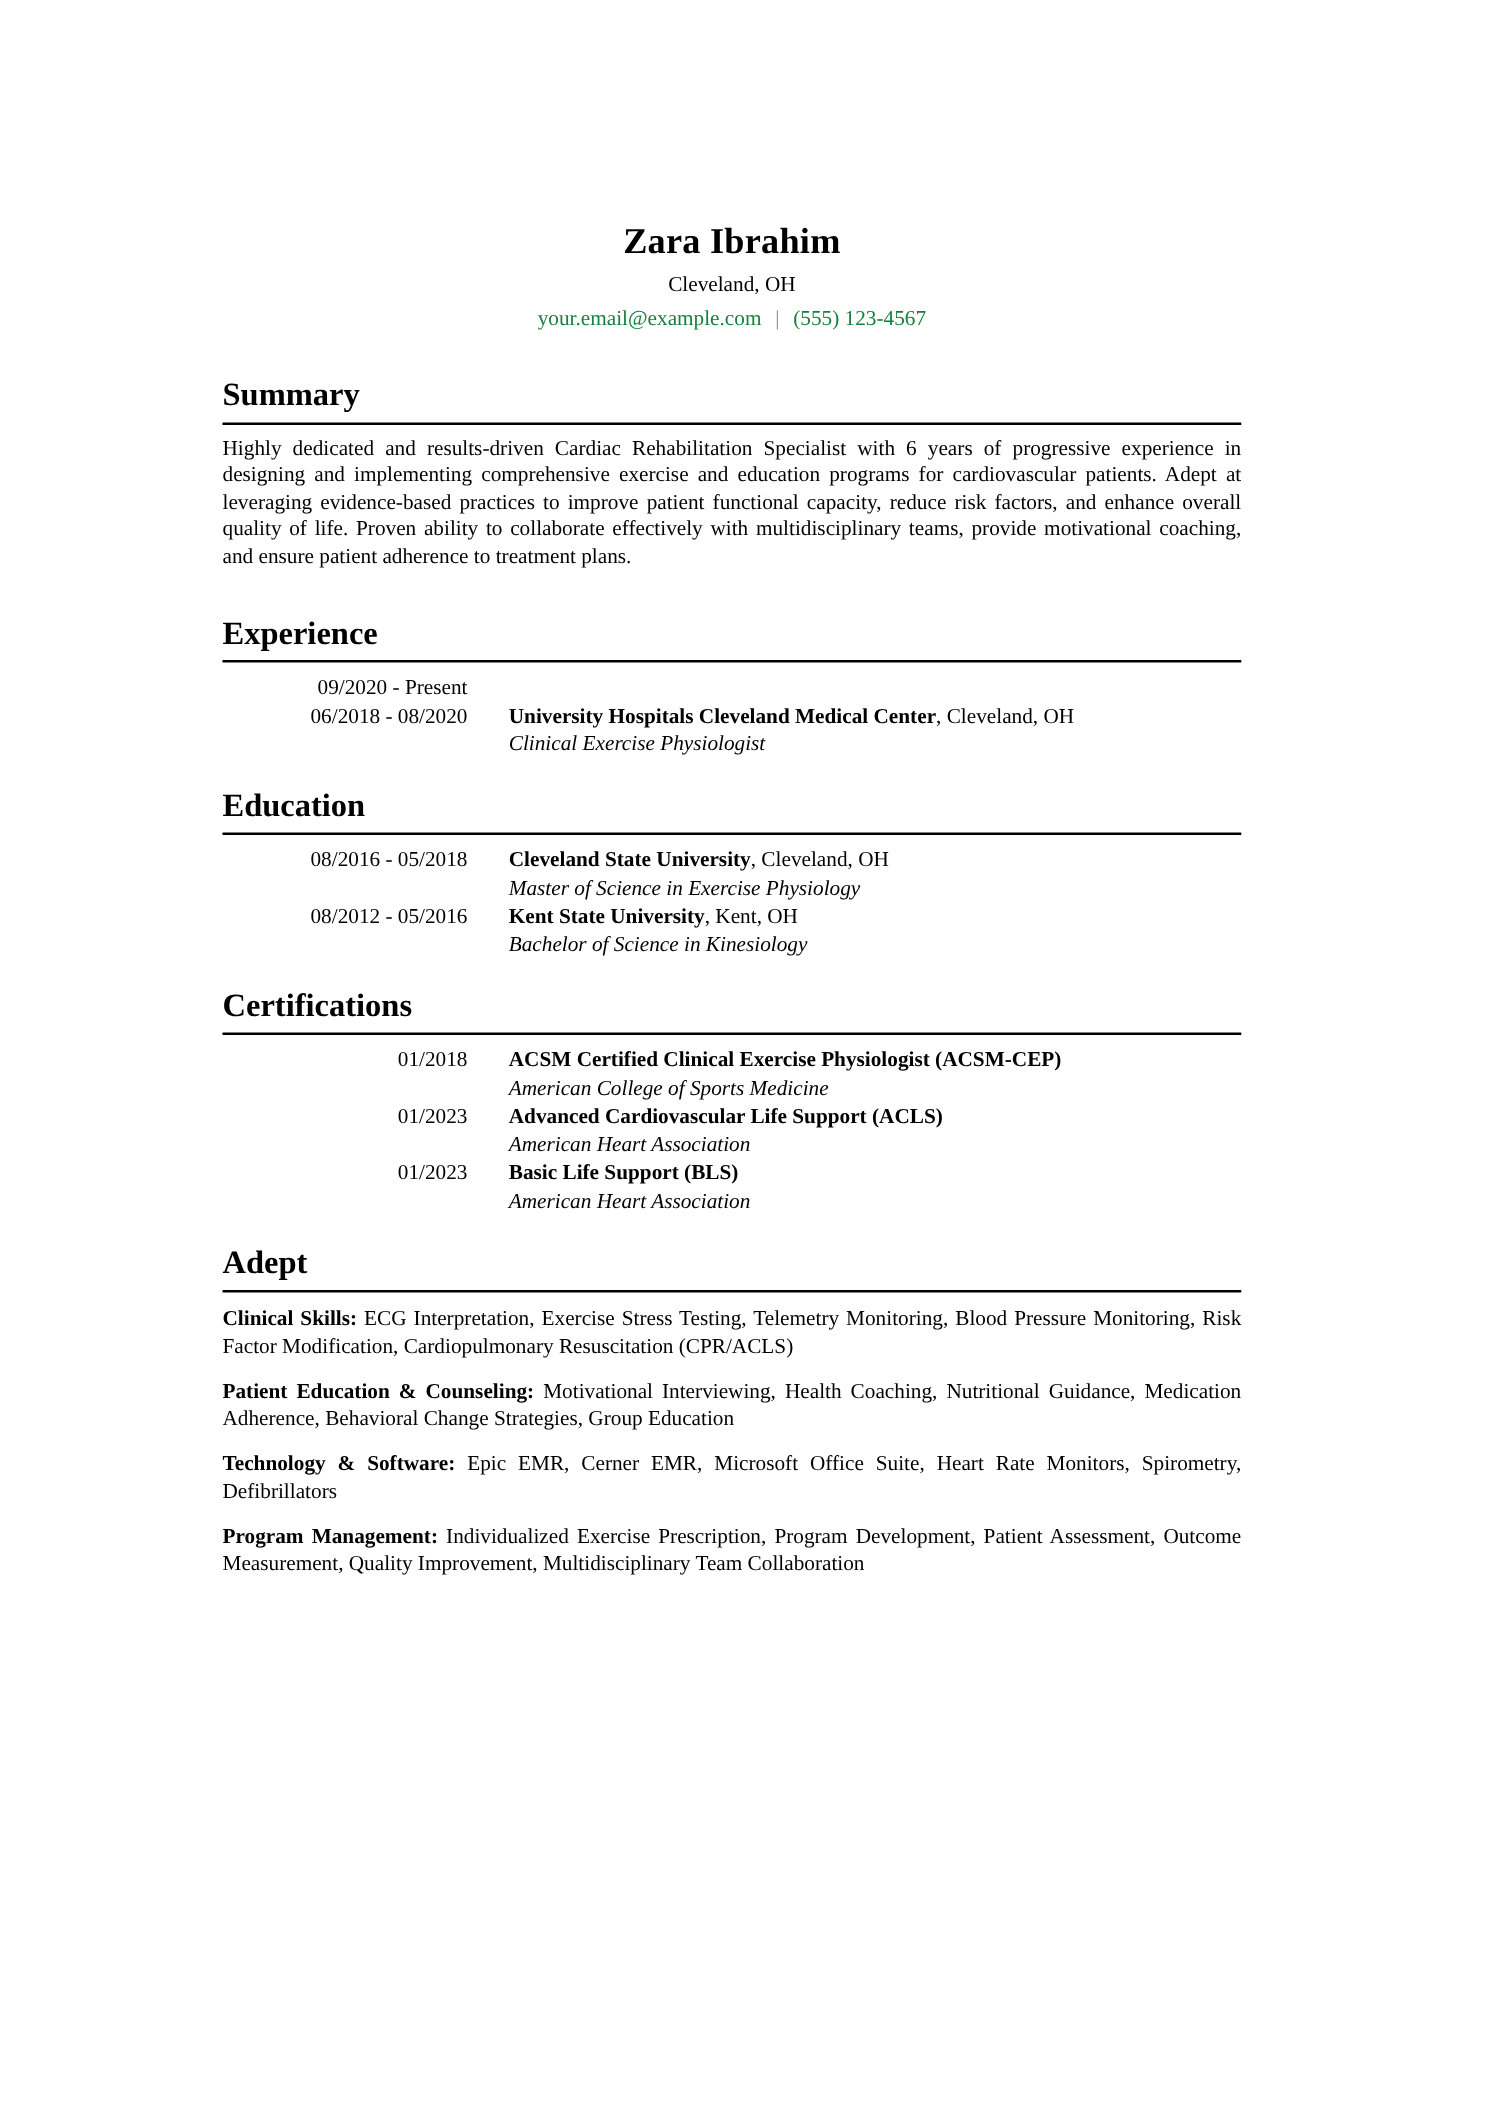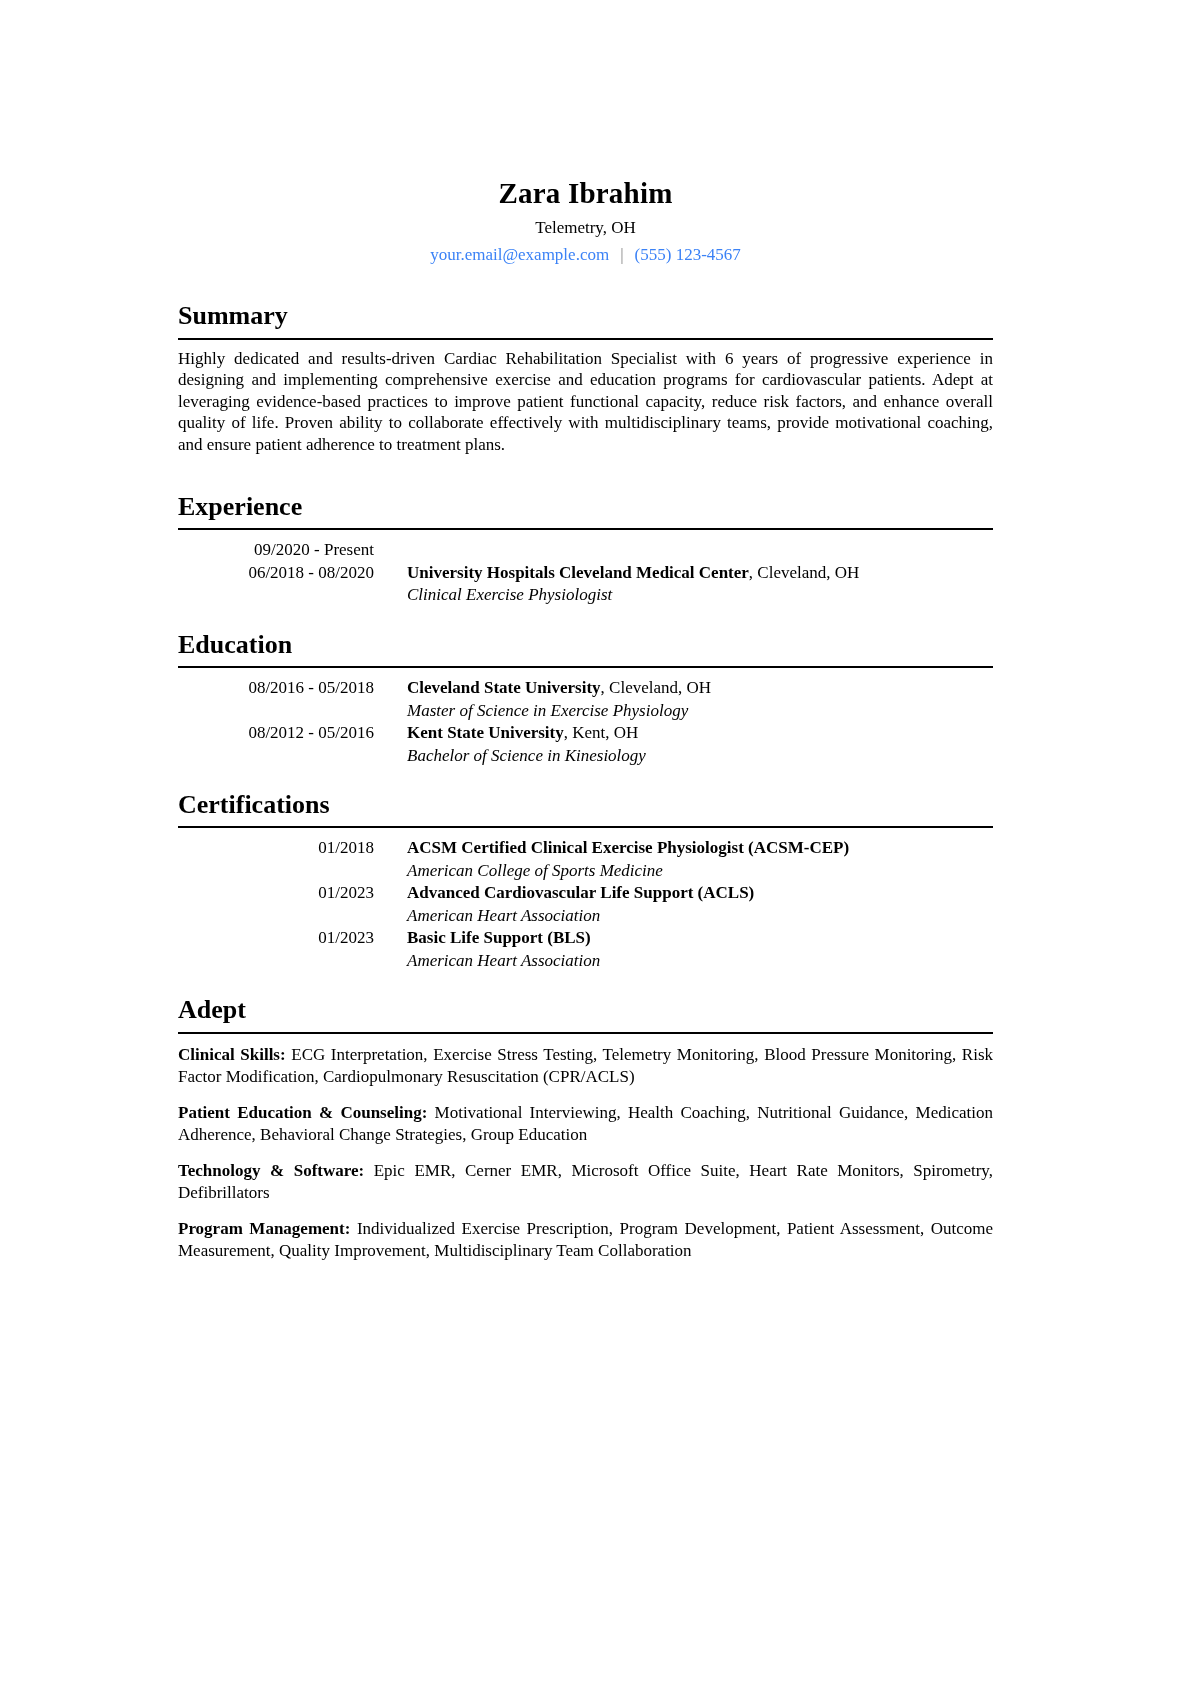--- a/index.html
+++ b/index.html
@@ -11,21 +11,21 @@
     background:#ffffff;
     font-family:"Liberation Serif","DejaVu Serif",serif;
     color:#000000;
     font-size:17px;
   }
   
   .hdr{text-align:center;}
   .hdr h1{margin:0;font-size:29px;line-height:1.1;font-weight:700;letter-spacing:.2px;}
   .hdr .loc{margin-top:9px;font-size:17px;line-height:1.1;}
   .hdr .contact{margin-top:8px;font-size:17px;line-height:1.1;}
-  .link{color:#3b82f6;text-decoration:none;cursor:pointer;}
+  .link{color:#15803d;text-decoration:none;cursor:pointer;}
   .pipe{color:#8a8a8a;margin:0 11px;}
   
   .sec{margin-top:38px;}
   .sec.tight{margin-top:24px;}
   .sec h2{
     margin:0;font-size:26px;line-height:1.05;font-weight:700;
     padding-bottom:8px;border-bottom:2.5px solid #000;
   }
   .sec .para{margin:8px 0 0 0;text-align:justify;line-height:21.5px;}
   
@@ -45,21 +45,21 @@
     text-align:center;font-size:17px;color:#000;
   }
 </style>
 </head>
 <body>
 
 <div class="page">
 
   <div class="hdr">
     <h1>Zara Ibrahim</h1>
-    <div class="loc">Telemetry, OH</div>
+    <div class="loc">Cleveland, OH</div>
     <div class="contact">
       <a class="link">your.email@example.com</a><span class="pipe">|</span><a class="link">(555) 123-4567</a>
     </div>
   </div>
 
   <div class="sec">
     <h2>Summary</h2>
     <p class="para">Highly dedicated and results-driven Cardiac Rehabilitation Specialist with 6 years of progressive experience in designing and implementing comprehensive exercise and education programs for cardiovascular patients. Adept at leveraging evidence-based practices to improve patient functional capacity, reduce risk factors, and enhance overall quality of life. Proven ability to collaborate effectively with multidisciplinary teams, provide motivational coaching, and ensure patient adherence to treatment plans.</p>
   </div>
 

